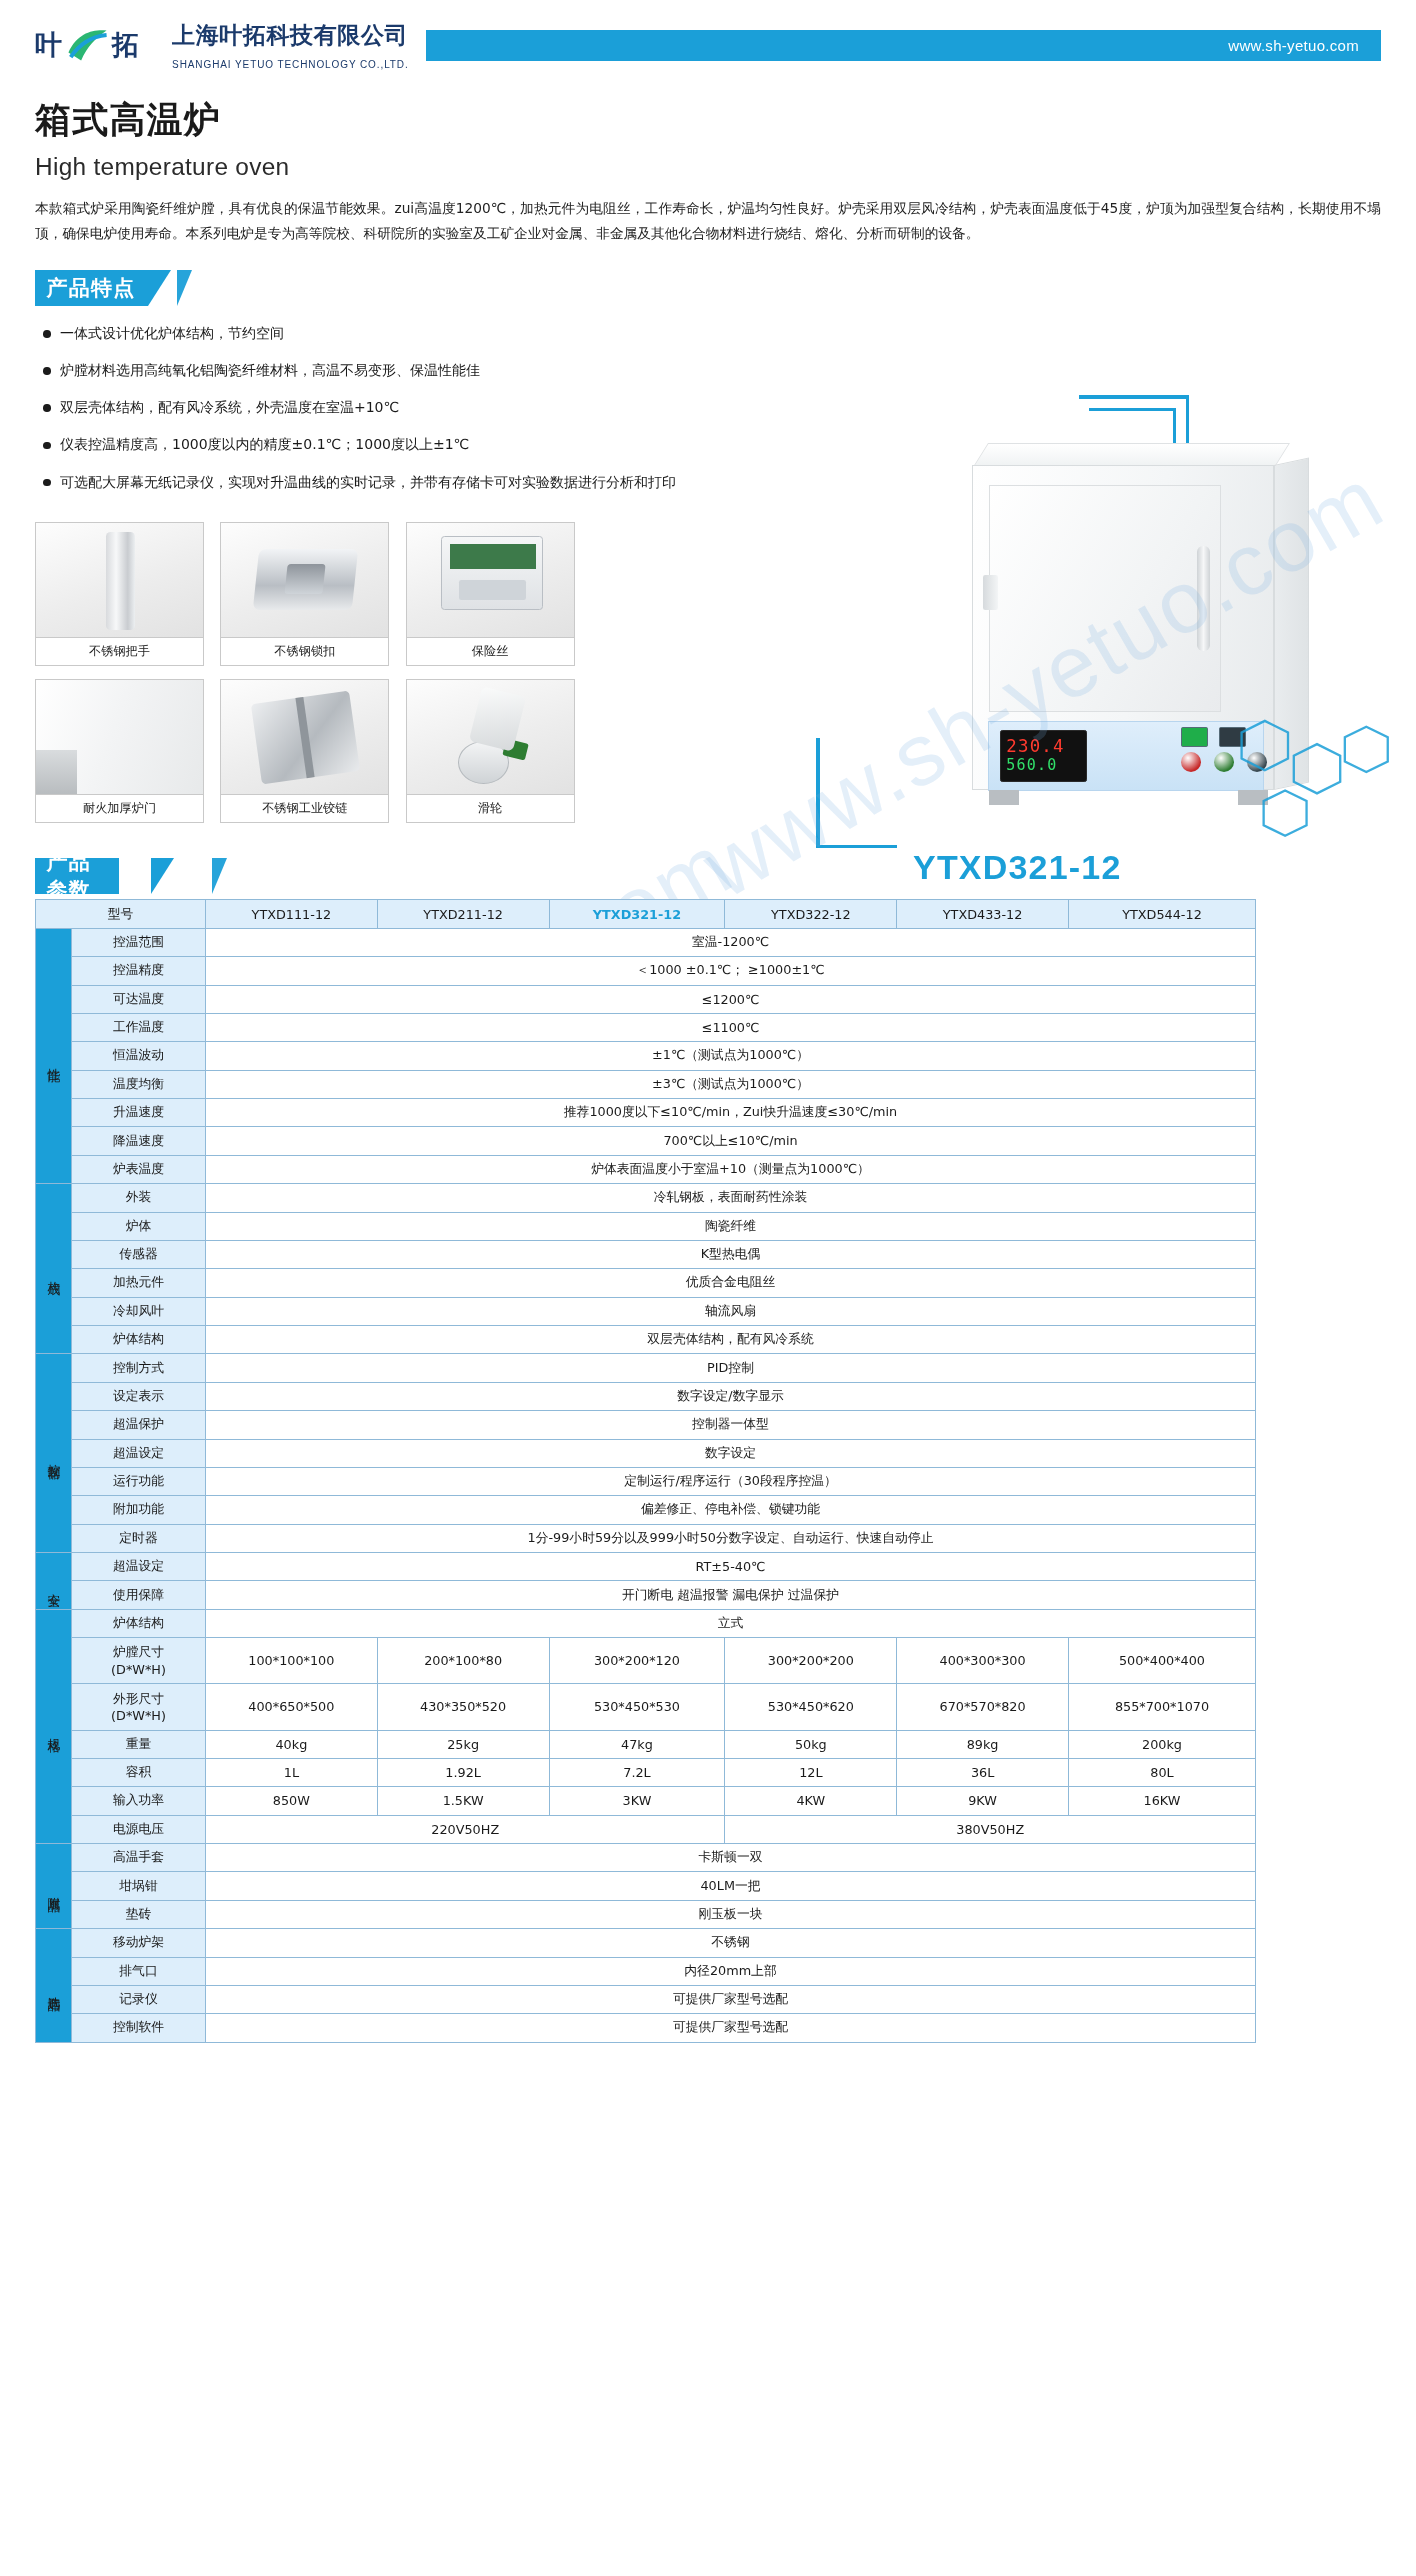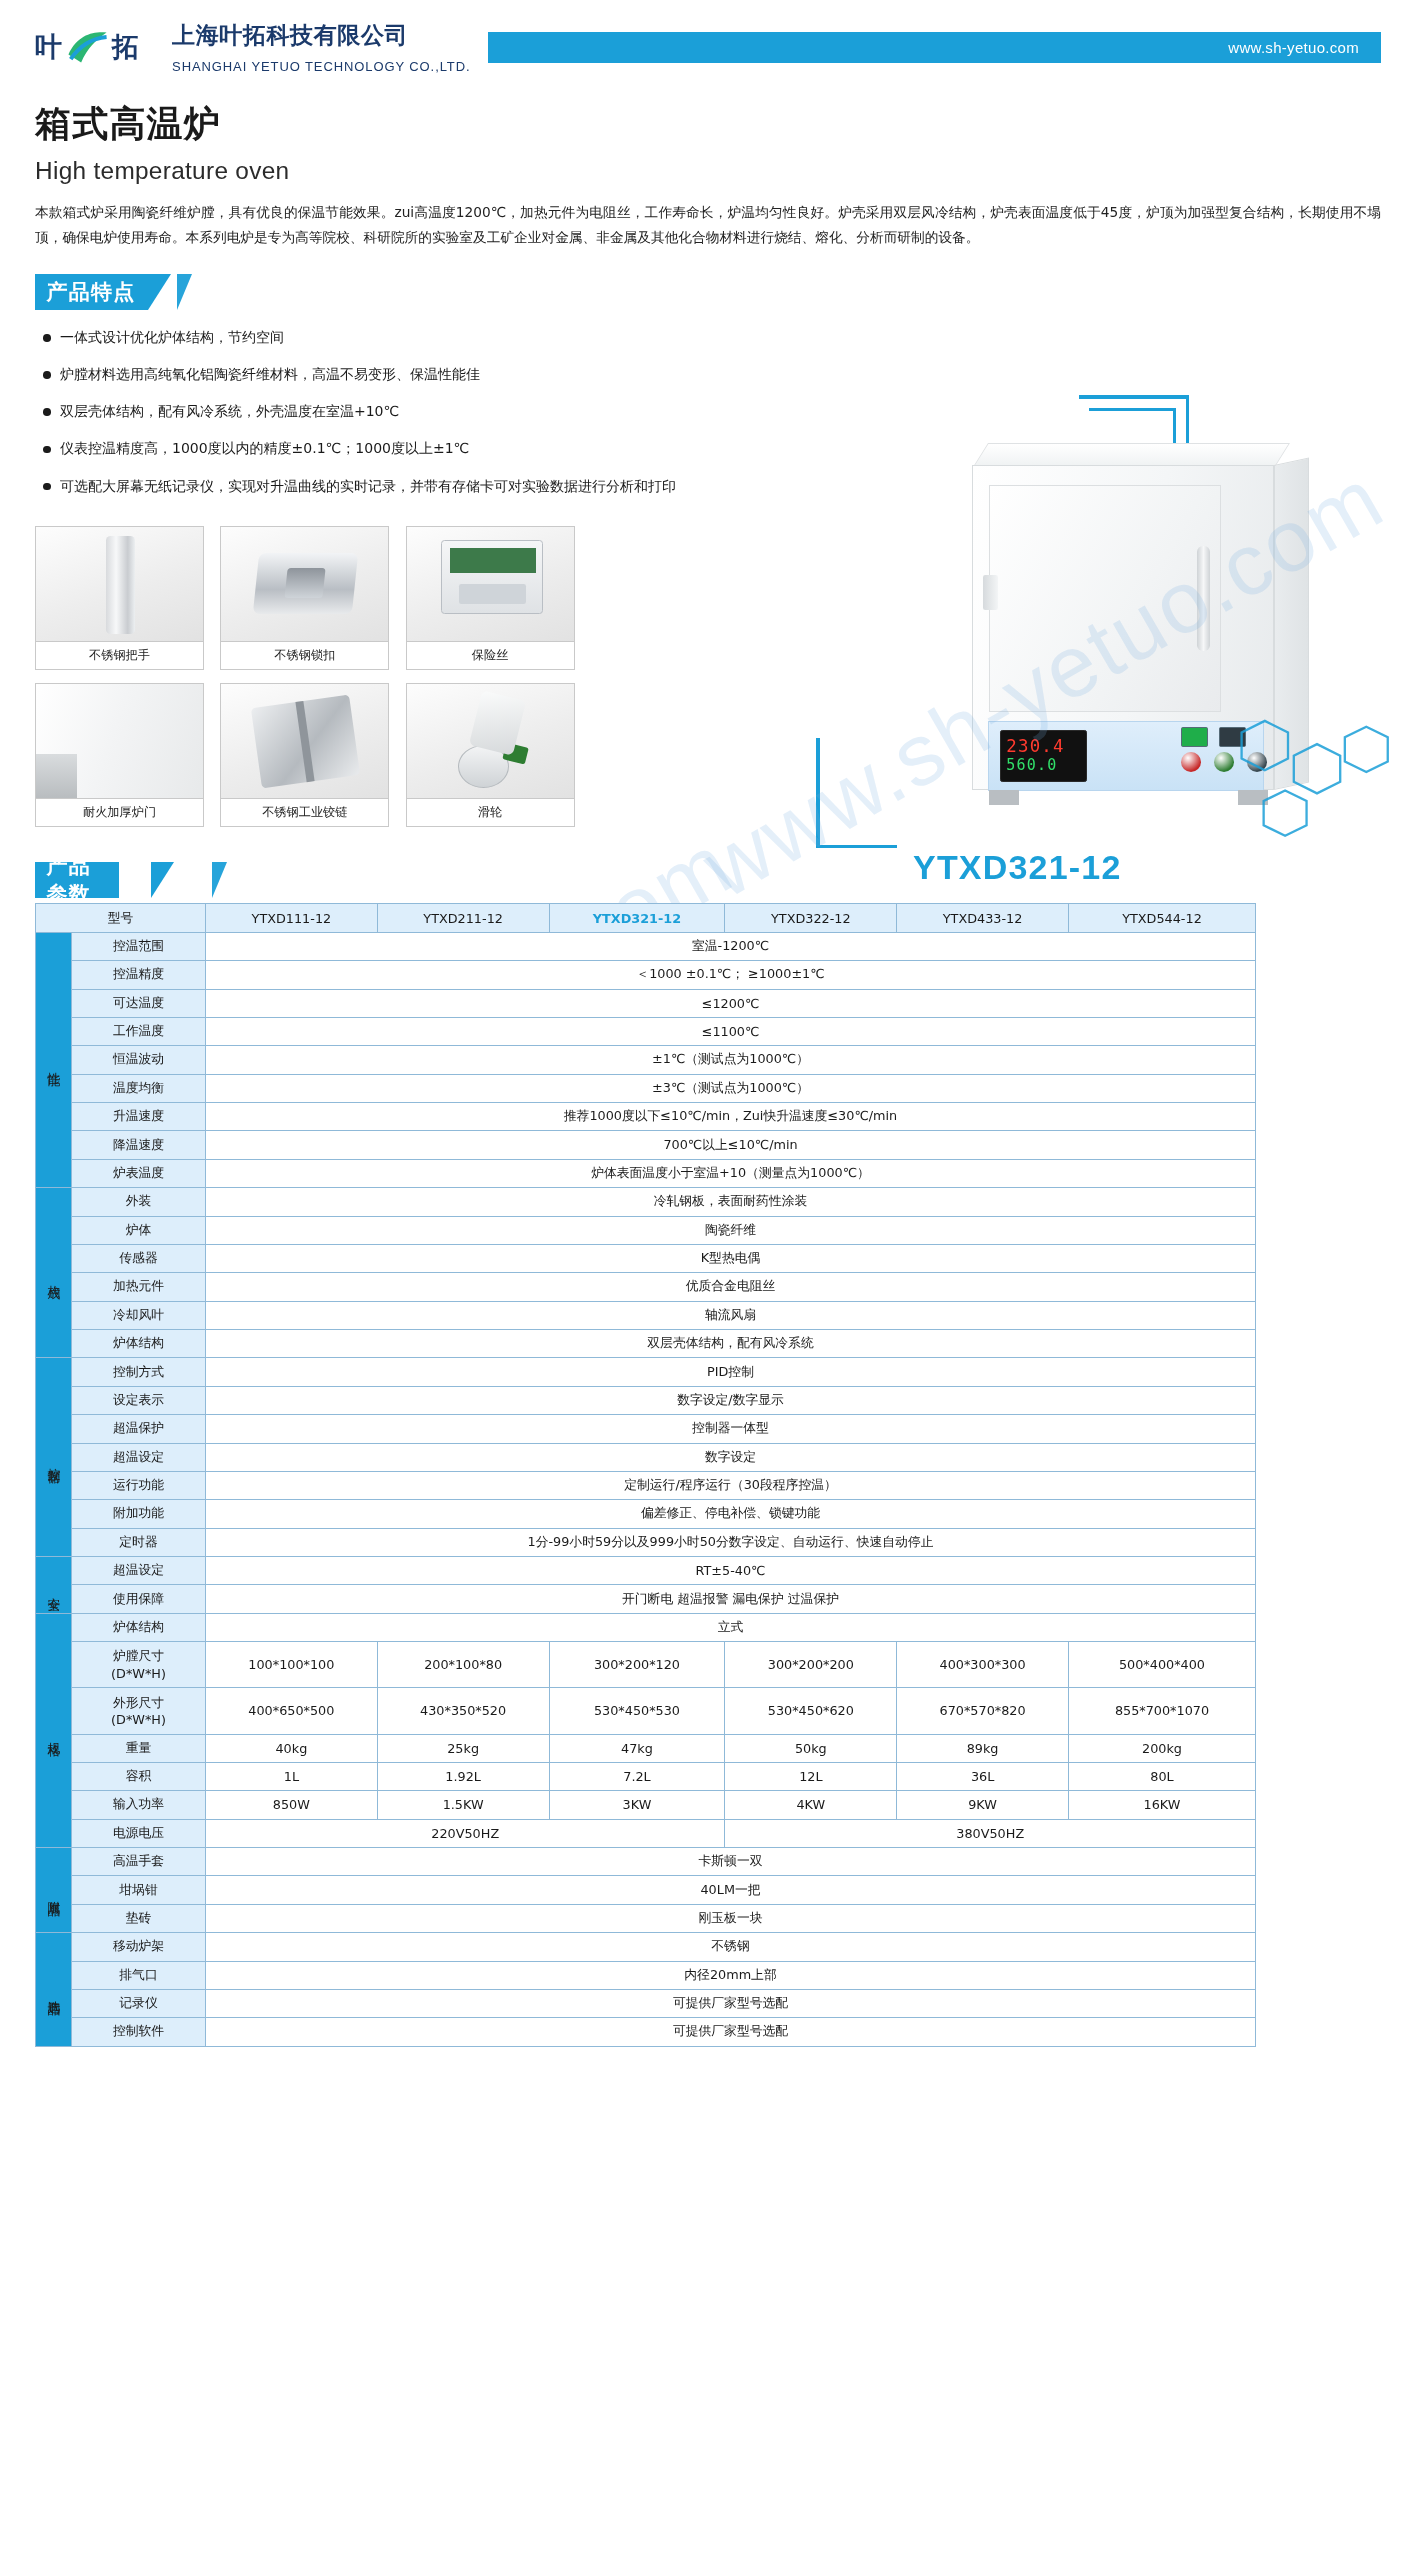--- a/index.html
+++ b/index.html
@@ -38,21 +38,21 @@
   .logo-swoosh svg { display: block; }
   .company {
     margin-left: 5.8px;
   }
   .company .cn {
     font-size: 23px; font-weight: bold; color: #1b3a6b;
     letter-spacing: 0.6px;
     font-family: "DejaVu Sans", sans-serif;
   }
   .company .en {
-    font-size: 13px; color: #1b3a6b; letter-spacing: 0.9px; margin-top: 8px;
+    font-size: 10px; color: #1b3a6b; letter-spacing: 0.9px; margin-top: 8px;
     font-family: "Liberation Sans", sans-serif;
   }
   .header-bar {
     margin-left: 17.4px;
     flex: 1 1 auto;
     height: 31px;
     background: #1b9fd8;
     display: flex;
     align-items: center;
     justify-content: flex-end;

